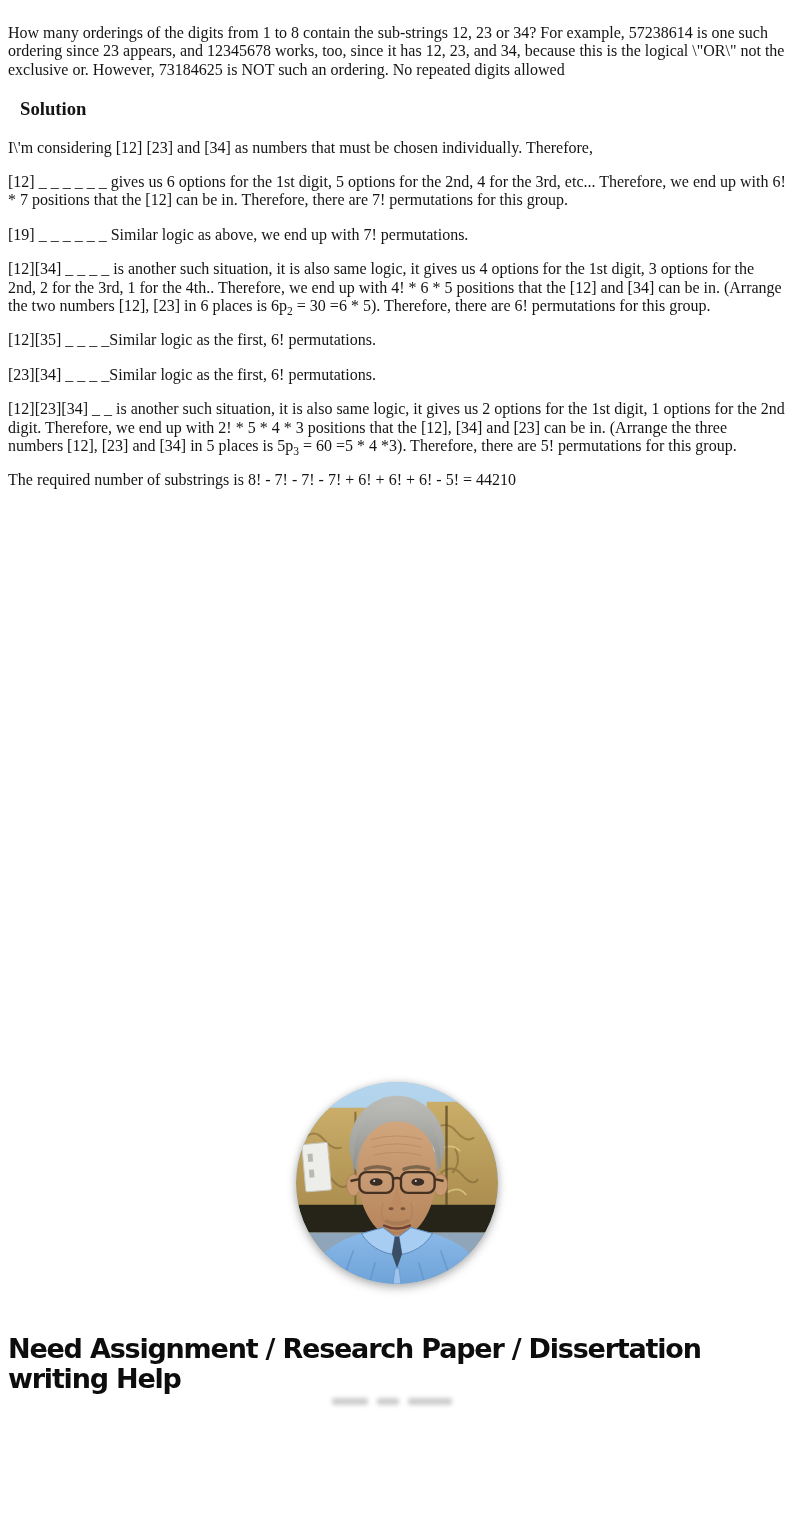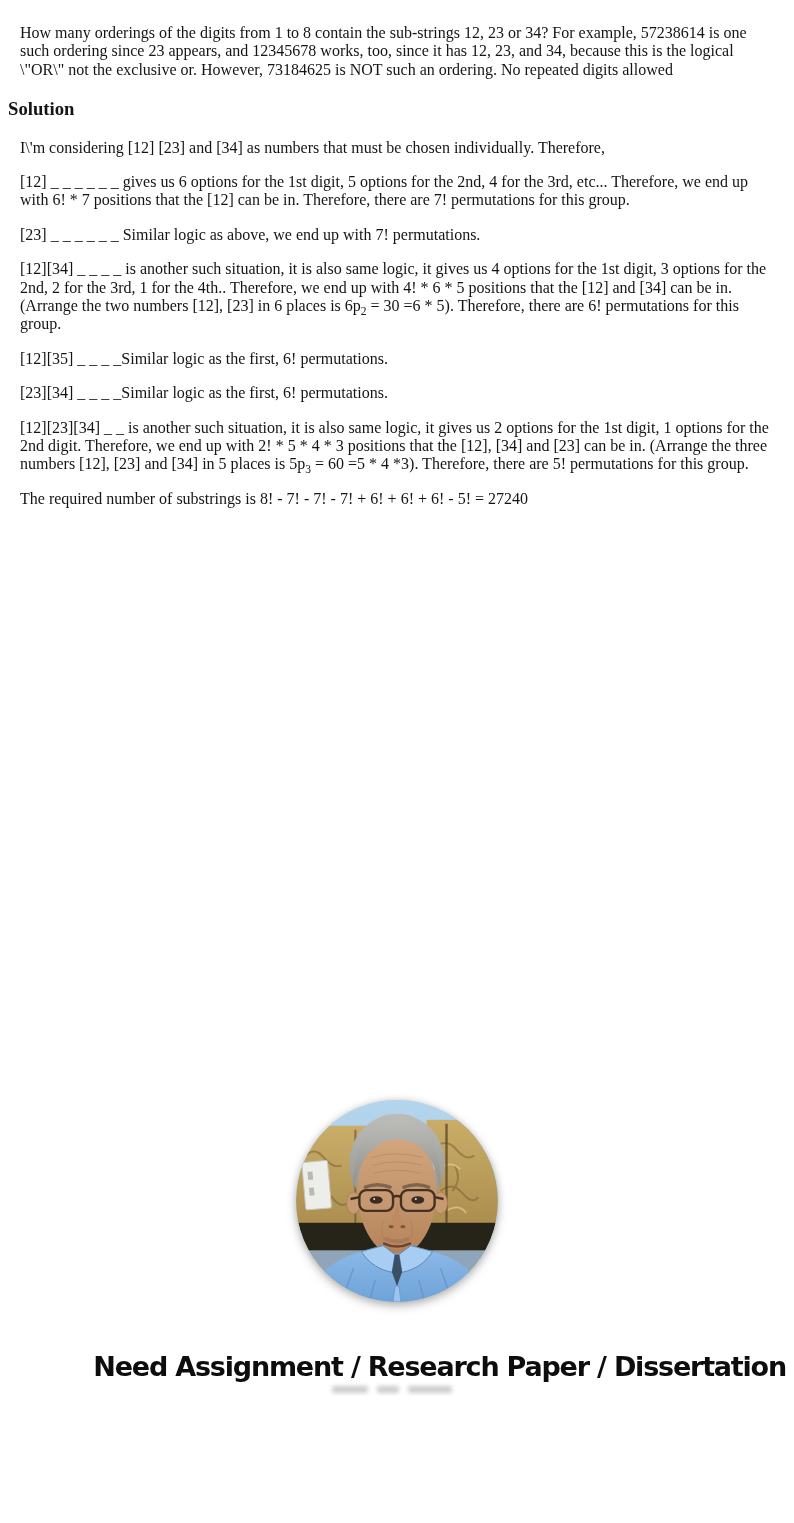--- a/index.html
+++ b/index.html
@@ -6,46 +6,46 @@
   html, body { background: #ffffff; }
   body {
     margin: 8px;
     width: 778px;
     min-height: 1507px;
     color: #141414;
     font-family: "Liberation Serif", "DejaVu Serif", serif;
     font-size: 16px;
     line-height: 1.15;
   }
-  p.body-par { margin: 16px 12px; }
+  p.body-par { margin: 16px 0; }
   h3.solution-heading {
     font-size: 18.7px;
     font-weight: bold;
-    margin: 19px 0;
+    margin: 19px 12px;
   }
   sub { font-size: 0.72em; line-height: 0; }
 
   .avatar-section {
     margin-top: 592px;
     display: flex;
     justify-content: center;
   }
   .avatar {
     width: 202px;
     height: 202px;
     border-radius: 50%;
     overflow: hidden;
     box-shadow: 0 4px 10px rgba(110,110,110,0.45), 0 0 6px rgba(145,145,145,0.35);
     background: #a9cfe9;
   }
   .avatar svg { display: block; width: 202px; height: 202px; }
 
   .footer {
     margin-top: 50px;
-    text-align: right;
+    text-align: left;
     font-family: "DejaVu Sans", "Liberation Sans", sans-serif;
     font-weight: bold;
     font-size: 27px;
     line-height: 30px;
     letter-spacing: -1.2px;
     color: #0d0d0d;
   }
   .blur-artifact {
     width: 130px;
     height: 9px;
@@ -66,37 +66,37 @@
 <main>
 
   <p class="body-par">How many orderings of the digits from 1 to 8 contain the sub-strings 12, 23 or 34? For example, 57238614 is one such ordering since 23 appears, and 12345678 works, too, since it has 12, 23, and 34, because this is the logical \"OR\" not the exclusive or. However, 73184625 is NOT such an ordering. No repeated digits allowed</p>
 
   <h3 class="solution-heading">Solution</h3>
 
   <p class="body-par">I\'m considering [12] [23] and [34] as numbers that must be chosen individually. Therefore,</p>
 
   <p class="body-par">[12] _ _ _ _ _ _ gives us 6 options for the 1st digit, 5 options for the 2nd, 4 for the 3rd, etc... Therefore, we end up with 6! * 7 positions that the [12] can be in. Therefore, there are 7! permutations for this group.</p>
 
-  <p class="body-par">[23] _ _ _ _ _ _ Similar logic as above, we end up with 7! permutations.</p>
+  <p class="body-par">[19] _ _ _ _ _ _ Similar logic as above, we end up with 7! permutations.</p>
 
 
   <p class="body-par">
     <span>[12][34] _ _ _ _ is another such situation, it is also same logic, it gives us 4 options for the 1st digit, 3 options for the 2nd, 2 for the 3rd, 1 for the 4th.. Therefore, we end up with 4! * 6 * 5 positions that the [12] and [34] can be in. (Arrange the two numbers [12], [23] in 6 places is 6p</span><sub>2</sub><span> = 30 =6 * 5). Therefore, there are 6! permutations for this group.</span>
   </p>
 
   <p class="body-par">[12][35] _ _ _ _Similar logic as the first, 6! permutations.</p>
 
   <p class="body-par">[23][34] _ _ _ _Similar logic as the first, 6! permutations.</p>
 
   <p class="body-par">
     <span>[12][23][34] _ _ is another such situation, it is also same logic, it gives us 2 options for the 1st digit, 1 options for the 2nd digit. Therefore, we end up with 2! * 5 * 4 * 3 positions that the [12], [34] and [23] can be in. (Arrange the three numbers [12], [23] and [34] in 5 places is 5p</span><sub>3</sub><span> = 60 =5 * 4 *3). Therefore, there are 5! permutations for this group.</span>
   </p>
 
 
-  <p class="body-par">The required number of substrings is 8! - 7! - 7! - 7! + 6! + 6! + 6! - 5! = 27240</p>
+  <p class="body-par">The required number of substrings is 8! - 7! - 7! - 7! + 6! + 6! + 6! - 5! = 44210</p>
 
   <div class="avatar-section">
     <div class="avatar" role="img" aria-label="Photo of an elderly man with gray hair and glasses wearing a light blue collared shirt">
       <svg viewBox="0 0 204 204" xmlns="http://www.w3.org/2000/svg">
         <defs>
           <clipPath id="circ">
               <circle cx="102" cy="102" r="102"></circle>
             </clipPath>
           <linearGradient id="sky" x1="0" y1="0" x2="0" y2="1">
             <stop offset="0" stop-color="#b4d5ed"></stop>
@@ -214,20 +214,21 @@
           <path d="M97,174 L100,156 L104,156 L107,174 L102,188 Z" fill="#2f3d4d" opacity="0.85"></path>
           <path d="M100,188 L104,188 L106,204 L98,204 Z" fill="#9cc4ee" stroke="#6b98c8" stroke-width="0.8"></path>
         </g>
       </svg>
     </div>
   </div>
 
   <div class="footer">
     <div>
       <span>Need Assignment / Research Paper / Dissertation</span><br>
+      <span>writing Help</span>
     </div>
   </div>
 
   <div class="blur-artifact">
     <i></i>
       <i></i>
       <i></i>
   </div>
 
 </main>

